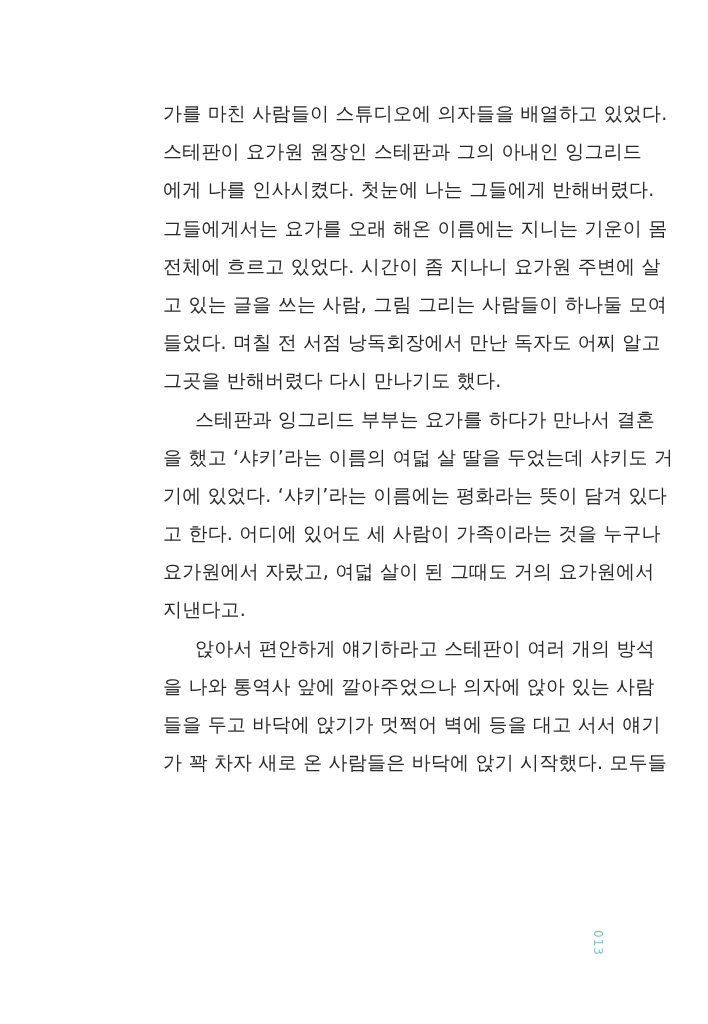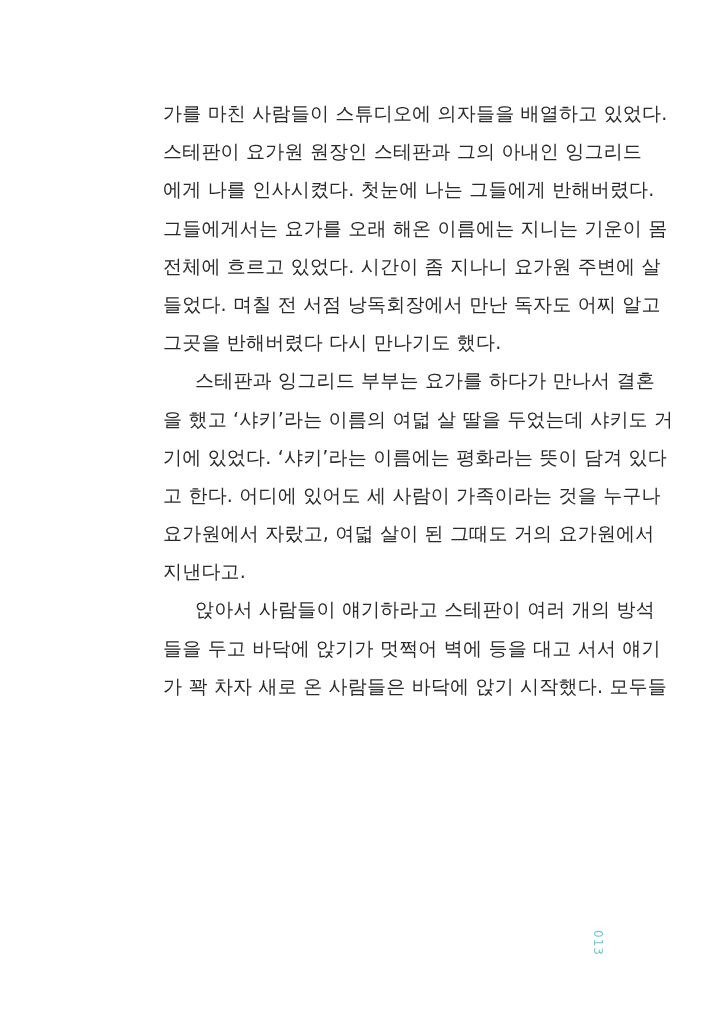--- a/index.html
+++ b/index.html
@@ -64,27 +64,29 @@
 </head>
 <body>
 
 <div class="page">
   <div class="text-block">
     <span class="line">가를 마친 사람들이 스튜디오에 의자들을 배열하고 있었다.</span>
     <span class="line">스테판이 요가원 원장인 스테판과 그의 아내인 잉그리드</span>
     <span class="line">에게 나를 인사시켰다. 첫눈에 나는 그들에게 반해버렸다.</span>
     <span class="line">그들에게서는 요가를 오래 해온 이름에는 지니는 기운이 몸</span>
     <span class="line">전체에 흐르고 있었다. 시간이 좀 지나니 요가원 주변에 살</span>
+    <span class="line">고 있는 글을 쓰는 사람, 그림 그리는 사람들이 하나둘 모여</span>
     <span class="line">들었다. 며칠 전 서점 낭독회장에서 만난 독자도 어찌 알고</span>
     <span class="line last">그곳을 반해버렸다 다시 만나기도 했다.</span>
     <span class="line indent">스테판과 잉그리드 부부는 요가를 하다가 만나서 결혼</span>
     <span class="line">을 했고 ‘샤키’라는 이름의 여덟 살 딸을 두었는데 샤키도 거</span>
     <span class="line">기에 있었다. ‘샤키’라는 이름에는 평화라는 뜻이 담겨 있다</span>
     <span class="line">고 한다. 어디에 있어도 세 사람이 가족이라는 것을 누구나</span>
     <span class="line">요가원에서 자랐고, 여덟 살이 된 그때도 거의 요가원에서</span>
     <span class="line last">지낸다고.</span>
-    <span class="line indent">앉아서 사람들이 얘기하라고 스테판이 여러 개의 방석</span>
+    <span class="line indent">앉아서 편안하게 얘기하라고 스테판이 여러 개의 방석</span>
+    <span class="line">을 나와 통역사 앞에 깔아주었으나 의자에 앉아 있는 사람</span>
     <span class="line">들을 두고 바닥에 앉기가 멋쩍어 벽에 등을 대고 서서 얘기</span>
     <span class="line">가 꽉 차자 새로 온 사람들은 바닥에 앉기 시작했다. 모두들</span>
   </div>
 
   <div class="page-number">013</div>
 </div>
 
 </body></html>

